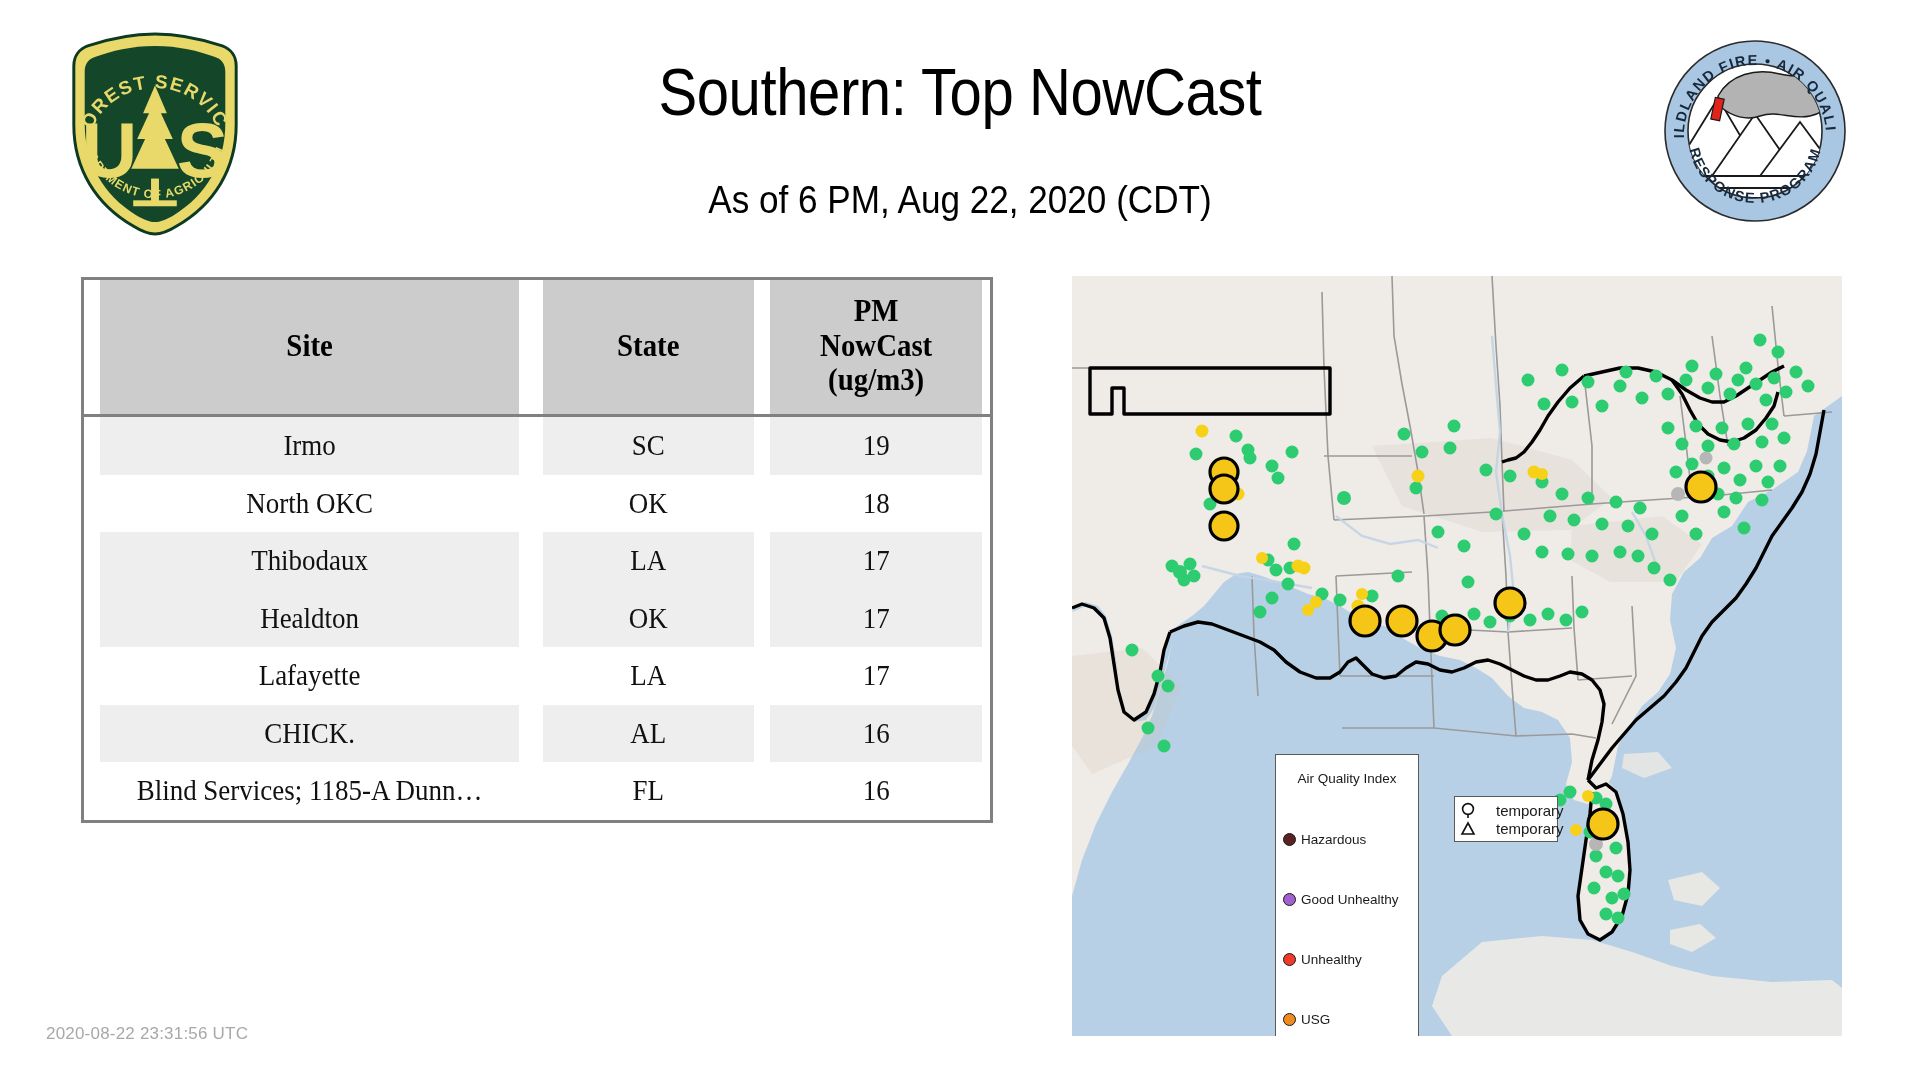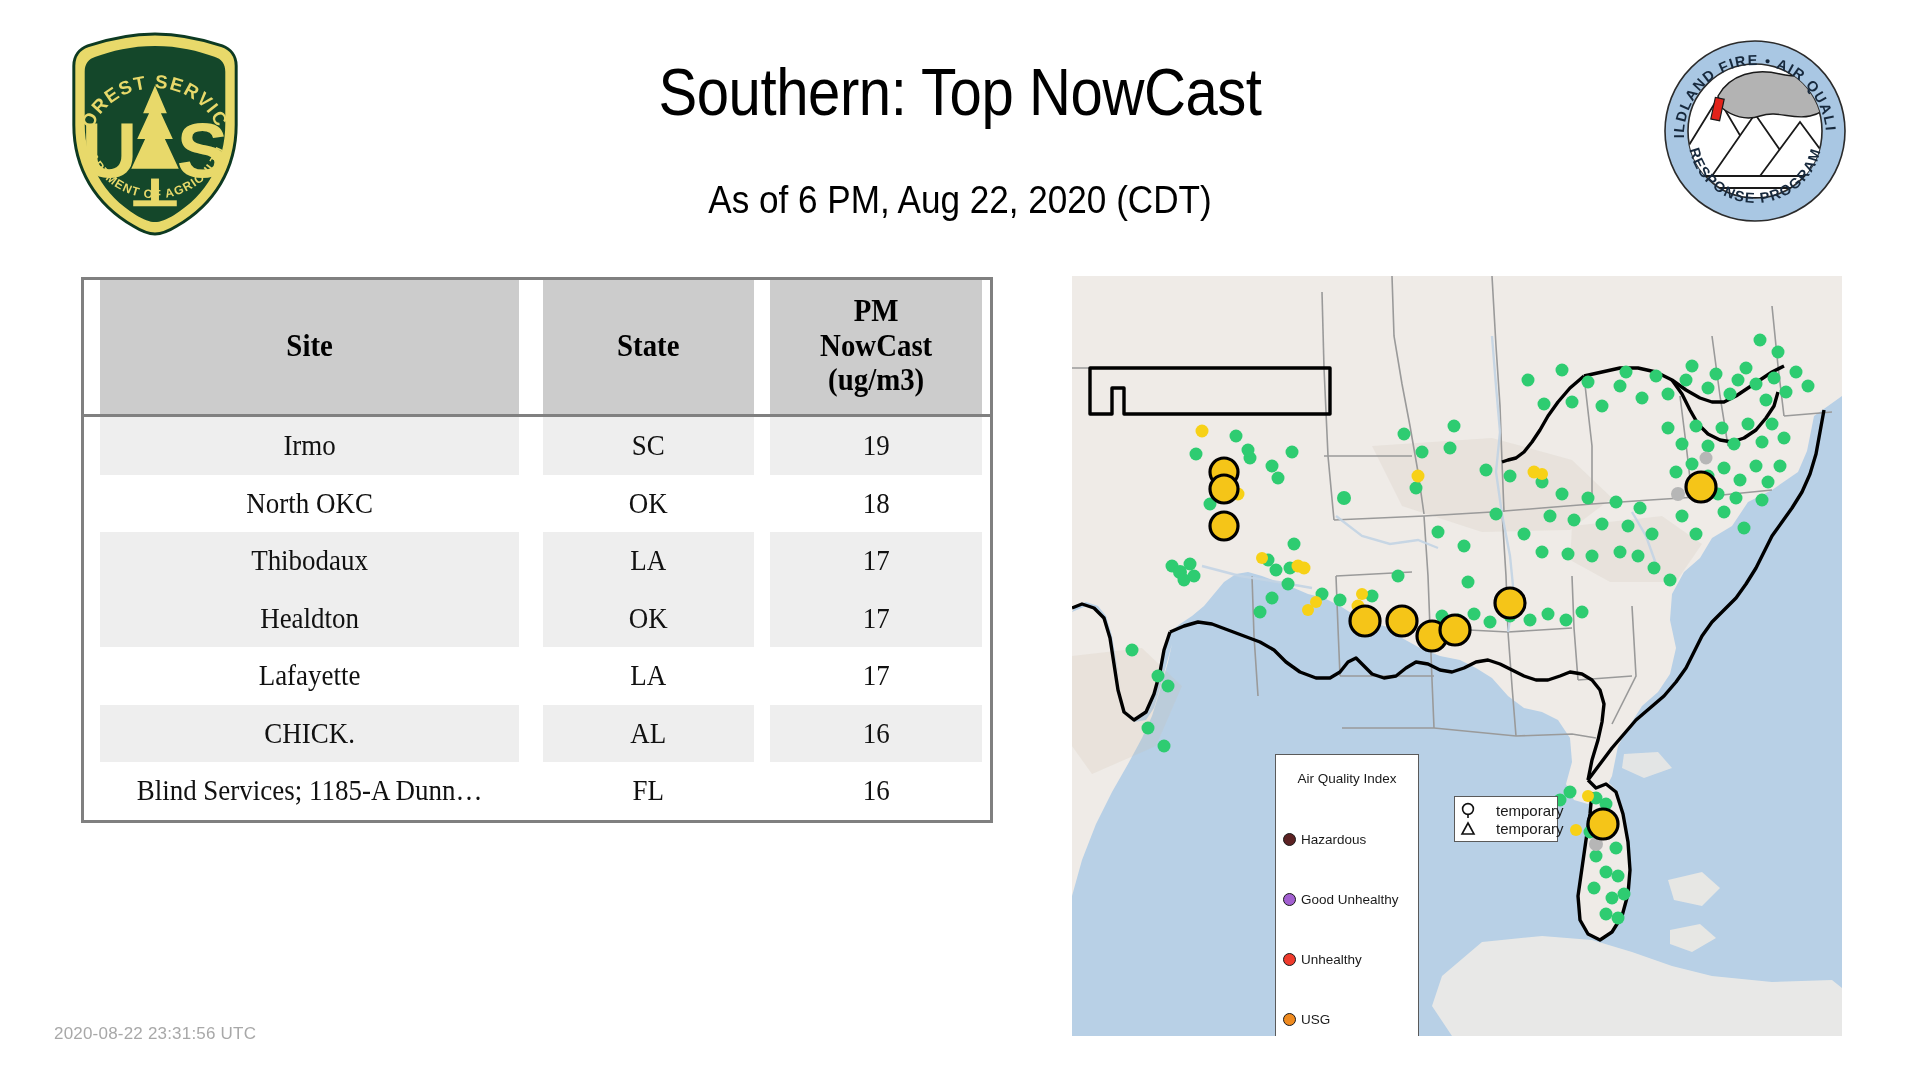--- a/index.html
+++ b/index.html
@@ -105,21 +105,21 @@
     border: 0;
     transform: scaleX(0.93);
   }
   table.aqtable tbody tr.odd  td { background: #eeeeee; }
   table.aqtable tbody tr.even td { background: #ffffff; }
   td.site-cell { letter-spacing: 0px; }
 
   
   #footer-timestamp {
     position: absolute;
-    left: 54px;
+    left: 46px;
     top: 1024px;
     font-family: "Liberation Sans", sans-serif;
     font-size: 17px;
     color: #a8a8a8;
     letter-spacing: 0.2px;
   }
 
   
   #map-panel {
     position: absolute;

